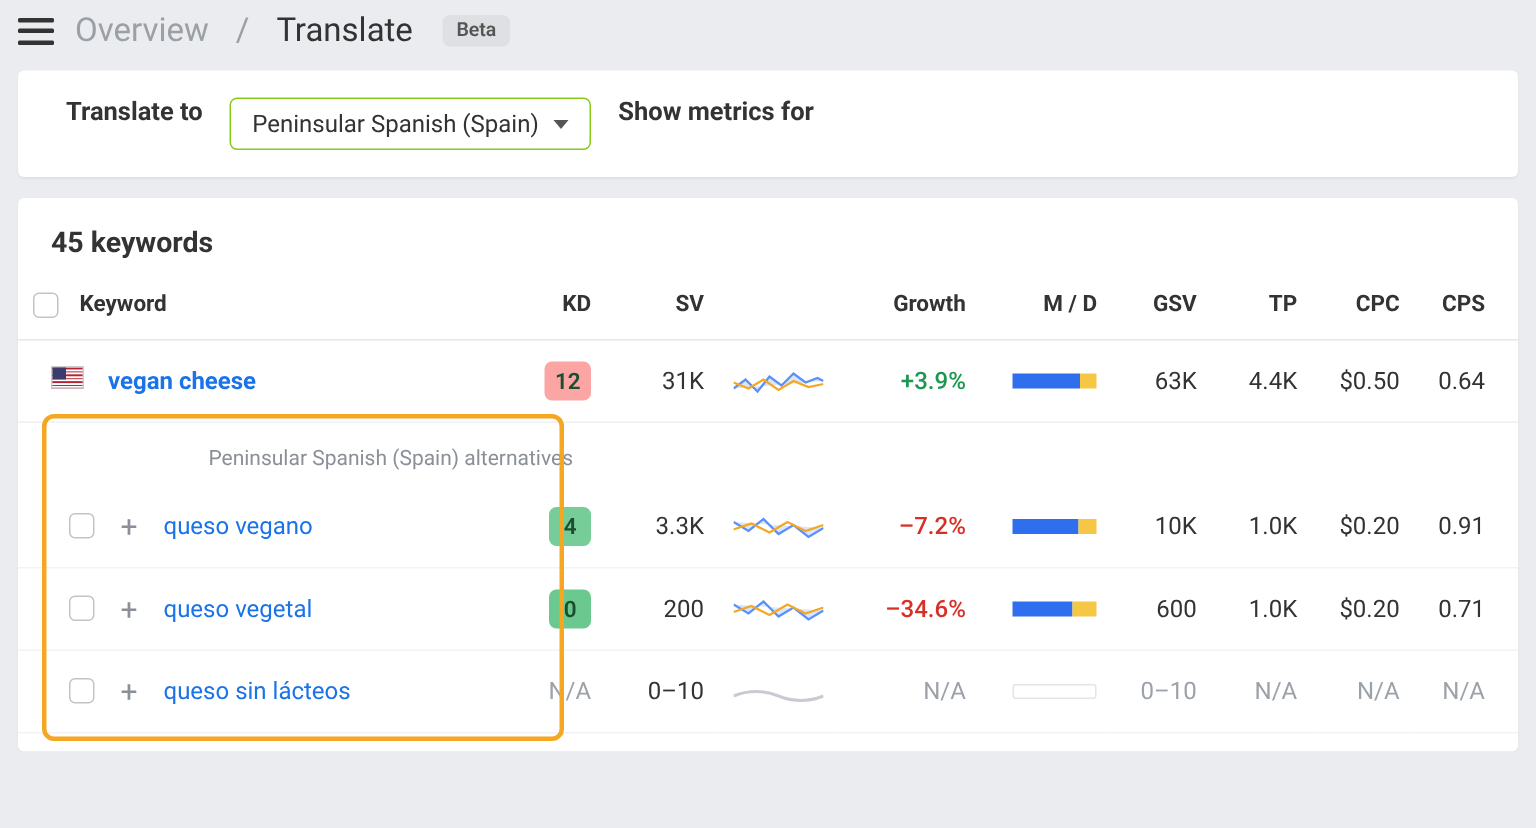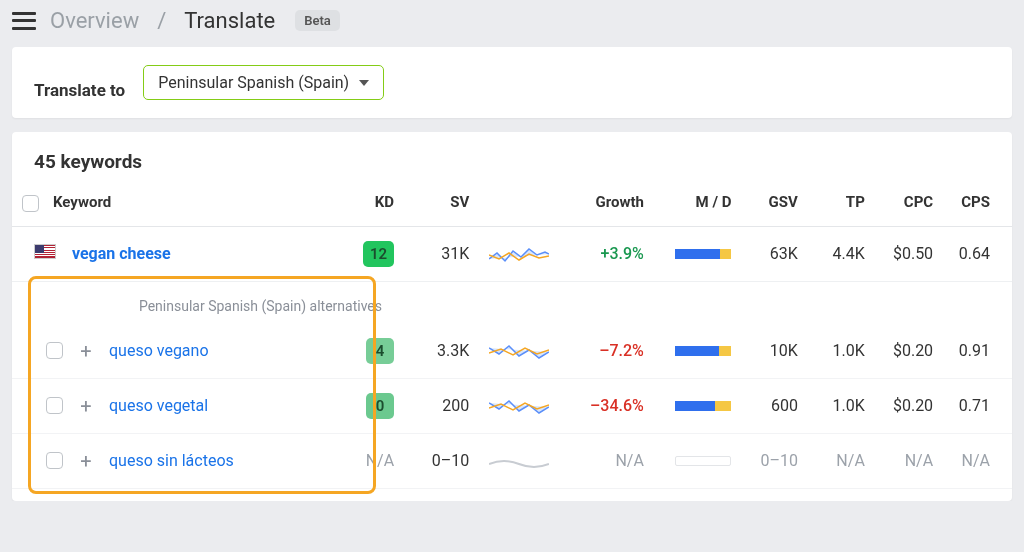--- a/index.html
+++ b/index.html
@@ -5,39 +5,39 @@
 *{box-sizing:border-box;margin:0;padding:0;font-family:-apple-system,BlinkMacSystemFont,"Segoe UI",Roboto,Helvetica,Arial,sans-serif}
 body{background:#ebecef;color:#333;font-size:16px;width:1024px}
 .header{display:flex;align-items:center;padding:8px 12px;gap:14px}
 .hamburger{width:24px;height:18px;display:flex;flex-direction:column;justify-content:space-between;cursor:pointer}
 .hamburger span{display:block;height:3px;background:#333;border-radius:1px}
 .crumb-ov{color:#9aa0a6;font-size:22px}
 .crumb-sep{color:#9aa0a6;font-size:22px;margin:0 4px}
 .crumb-tr{font-weight:400;font-size:22px;color:#333}
 .beta{background:#dee0e3;color:#555;font-size:13px;font-weight:600;padding:3px 9px;border-radius:5px;margin-left:6px}
 .panel{background:#fff;margin:6px 12px 0 12px;border-radius:4px;box-shadow:0 1px 2px rgba(0,0,0,.05)}
-.toolbar{padding:18px 22px;display:flex;align-items:flex-end;gap:18px}
+.toolbar{padding:18px 32px;display:flex;align-items:flex-start;gap:18px}
 .tb-label{font-weight:700;font-size:17px}
 .dd{border:1px solid #84cc16;border-radius:5px;padding:7px 14px;display:flex;align-items:center;gap:10px;cursor:pointer;font-size:16px;color:#333;background:#fff}
 .caret{width:0;height:0;border-left:5px solid transparent;border-right:5px solid transparent;border-top:6px solid #555}
 .flag-es{width:22px;height:15px;background:linear-gradient(to bottom,#c60b1e 0 25%,#ffc400 25% 75%,#c60b1e 75% 100%);display:inline-block;border:1px solid #ccc}
 .flag-us{width:22px;height:15px;display:inline-block;position:relative;background:repeating-linear-gradient(to bottom,#b22234 0 1.15px,#fff 1.15px 2.3px);border:1px solid #ccc}
 .flag-us::after{content:"";position:absolute;top:0;left:0;width:9px;height:8px;background:#3c3b6e}
 .count{padding:18px 22px 6px 22px;font-weight:700;font-size:19px}
 table{width:100%;border-collapse:collapse}
 th{text-align:right;font-weight:700;font-size:15px;padding:14px 10px;border-bottom:1px solid #e4e6e9;color:#333}
 th.kw{text-align:left;}
 td{text-align:right;font-size:16px;padding:14px 10px;border-bottom:1px solid #eef0f2;color:#333}
 td.kw{text-align:left;padding-left:22px}
 .chk{width:17px;height:17px;border:1.5px solid #c0c4c9;border-radius:4px;display:inline-block;vertical-align:middle;background:#fff;cursor:pointer}
 .kw-link{color:#1a73e8;cursor:pointer}
 .kw-main{font-weight:700}
 .plus{color:#8a8f98;font-weight:400;font-size:20px;display:inline-block;width:18px;text-align:center;cursor:pointer}
 .kd-b{display:inline-block;min-width:28px;padding:4px 7px;border-radius:5px;font-weight:600;font-size:15px;color:#1b4d2e;text-align:center}
-.kd-12{background:#22c55e}
+.kd-12{background:#fca5a5}
 .kd-4{background:#77cd97}
 .kd-0{background:#6bc98f}
 .growth-up{color:#1a9850;font-weight:500}
 .growth-down{color:#d93025;font-weight:500}
 .na{color:#9ca2aa}
 .bar{width:56px;height:10px;display:inline-flex;background:transparent}
 .bar .b1{background:#2f6fed;height:100%}
 .bar .b2{background:#f5c744;height:100%}
 .bar-empty{width:56px;height:10px;display:inline-block;border:1px solid #e3e5e8;background:#fff;border-radius:2px}
 .spark{width:60px;height:26px;display:inline-block;vertical-align:middle}
@@ -63,20 +63,21 @@
   <span class="beta">Beta</span>
 </div>
 
 <div class="panel">
   <div class="toolbar">
     <span class="tb-label">Translate to</span>
     <div class="dd">
       <span>Peninsular Spanish (Spain)</span>
       <span class="caret"></span>
     </div>
+    <span class="tb-label">Show metrics for</span>
   </div>
 </div>
 
 <div class="panel" style="margin-top: 14px; padding-bottom: 12px; position: relative;">
   <div class="count">45 keywords</div>
   <table>
     <colgroup>
       <col style="width:370px">
         <col style="width:60px">
         <col style="width:80px">

